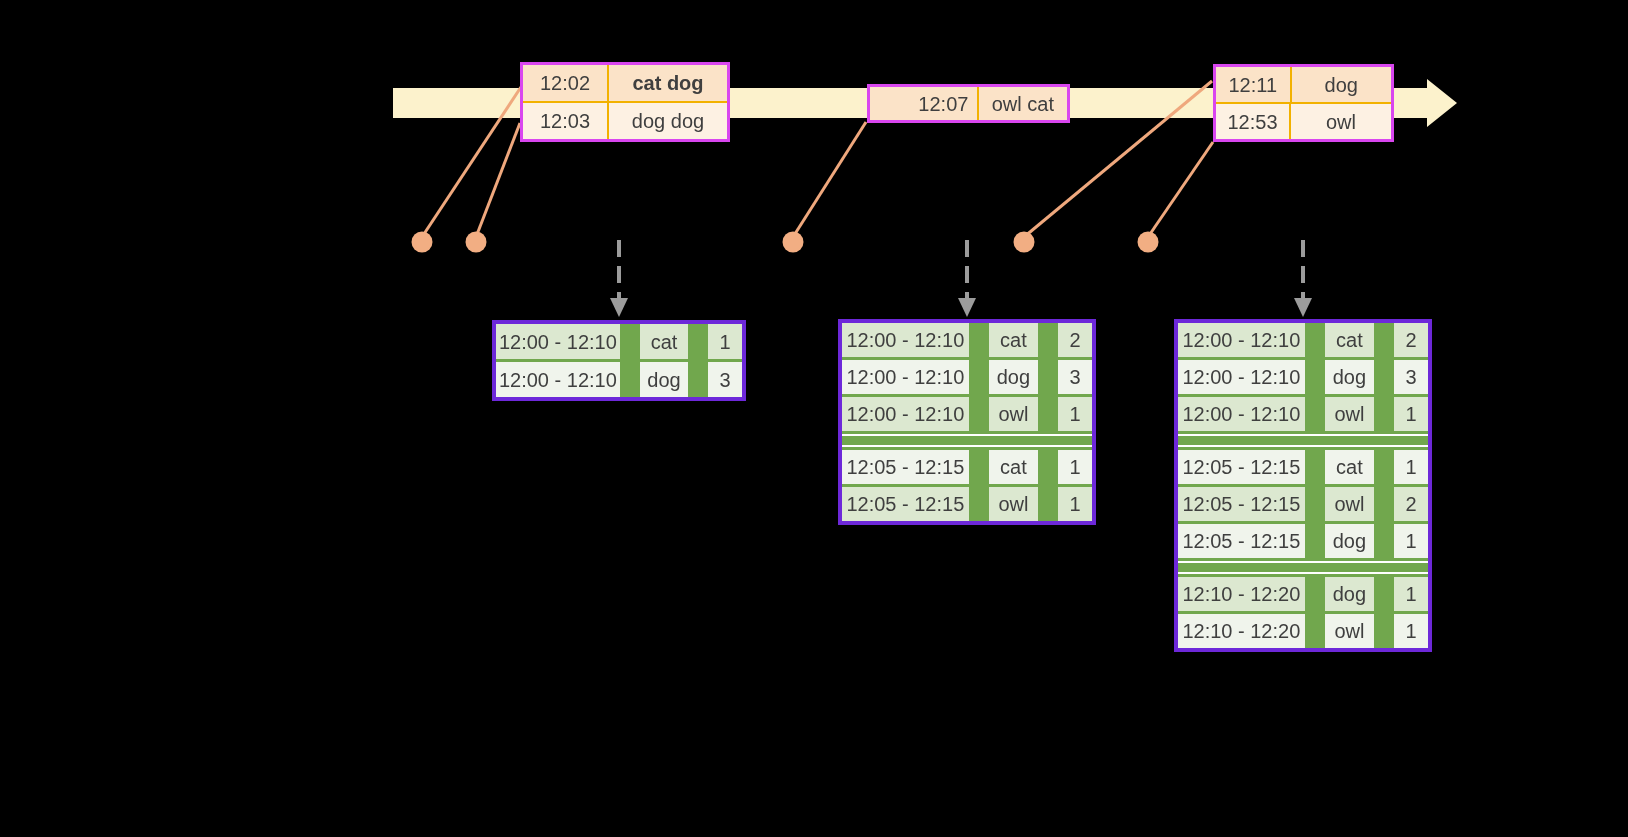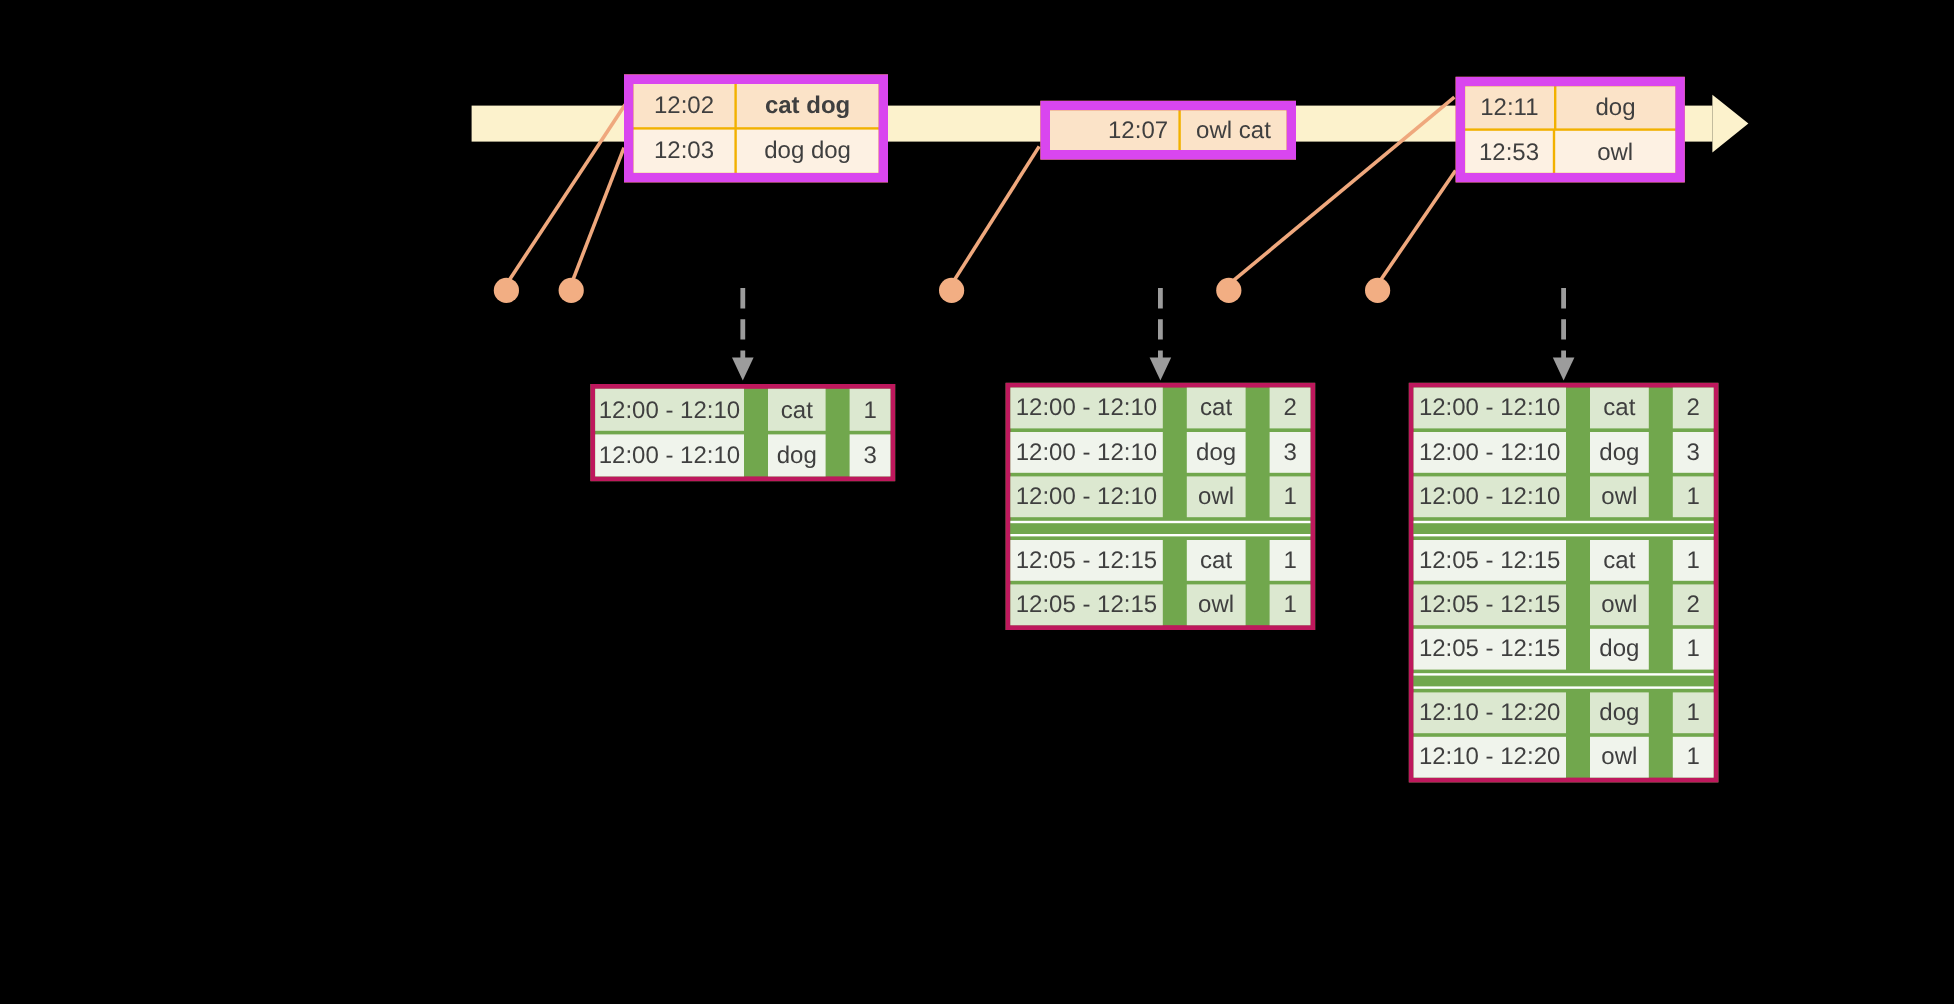--- a/index.html
+++ b/index.html
@@ -7,36 +7,36 @@
     position:relative; width:1628px; height:837px;
     background:#000; overflow:hidden;
     font-family:"Liberation Sans", sans-serif;
     color:#3F3F3F;
   }
   .stage svg.artwork { position:absolute; left:0; top:0; z-index:1; }
 
   
   .otable {
     position:absolute; z-index:3;
-    background:#F2B100; border:8px solid #d946ef;
+    background:#F2B100; border:3px solid #d946ef;
   }
   .orow { display:flex; }
   .orow + .orow { margin-top:2px; }
   .oc {
     display:flex; align-items:center; justify-content:center;
     font-size:20px; line-height:1; color:#3F3F3F;
   }
   .oc + .oc { margin-left:2px; }
   .o-dark  { background:#FBE3C8; }
   .o-light { background:#FDF1E3; }
 
   
   .gtable {
     position:absolute; z-index:3;
-    background:#71A74D; border:4px solid #be185d;
+    background:#71A74D; border:4px solid #6d28d9;
   }
   .grow { display:flex; }
   .grow + .grow { margin-top:3px; }
   .gsep { height:9px; background:#71A74D; border-top:2px solid #FFFFFF; border-bottom:2px solid #FFFFFF; margin-top:3px; }
   .gsep + .grow { margin-top:3px; }
   .gc {
     display:flex; align-items:center; justify-content:center;
     font-size:20px; line-height:1; color:#3F3F3F;
   }
   .gc + .gc { margin-left:20px; }

